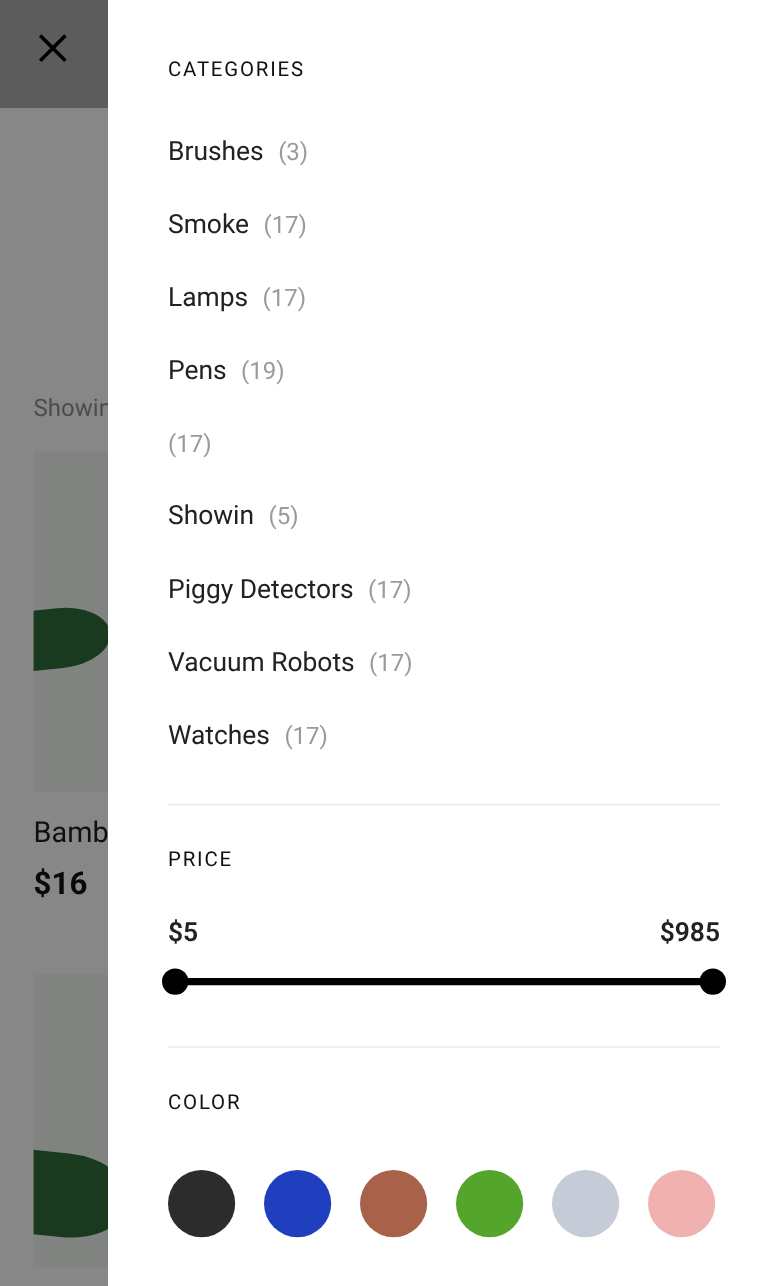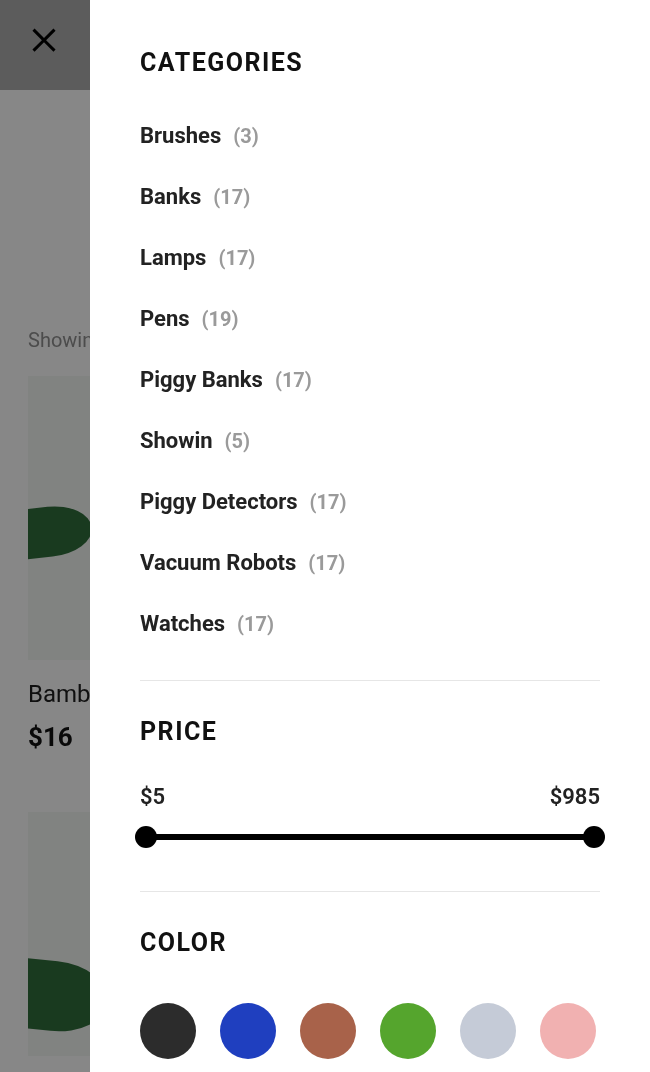--- a/index.html
+++ b/index.html
@@ -39,27 +39,27 @@
     }
     .close-btn svg { width: 36px; height: 36px; }
 
     
     .drawer {
       position: absolute; top: 0; right: 0; bottom: 0; left: 90px;
       background: #ffffff; z-index: 2; padding: 48px 50px 0 50px;
       overflow: hidden;
     }
     .section-title {
-      font-size: 25px; font-weight: 700; letter-spacing: 1.5px; color: #111;
+      font-size: 17px; font-weight: 400; letter-spacing: 1.5px; color: #111;
       margin-bottom: 46px;
     }
     .section-title.tight { margin-bottom: 38px; }
     .section-title.tight2 { margin-bottom: 46px; }
 
-    .cat-list { list-style: none; font-weight: bold; }
+    .cat-list { list-style: none; }
     .cat-item {
       display: flex; align-items: baseline; gap: 12px;
       font-size: 22px; color: #222; margin-bottom: 36px; cursor: pointer;
     }
     .cat-item:last-child { margin-bottom: 0; text-align: center; }
     .cat-name {}
     .cat-count { color: #9a9a9a; font-size: 20px; }
 
     .divider { height: 1px; background: #e6e6e6; margin: 44px 0 36px 0; }
 
@@ -107,33 +107,32 @@
 <aside class="drawer">
 
   <h3 class="section-title">CATEGORIES</h3>
 
   <ul class="cat-list" id="cat-list">
       <li class="cat-item">
         <span class="cat-name">Brushes</span>
         <span class="cat-count">(3)</span>
       </li>
       <li class="cat-item">
-        <span class="cat-name">Banks</span>
+        <span class="cat-name">Smoke</span>
         <span class="cat-count">(17)</span>
       </li>
       <li class="cat-item">
         <span class="cat-name">Lamps</span>
         <span class="cat-count">(17)</span>
       </li>
       <li class="cat-item">
         <span class="cat-name">Pens</span>
         <span class="cat-count">(19)</span>
       </li>
       <li class="cat-item">
-        <span class="cat-name">Piggy Banks</span>
         <span class="cat-count">(17)</span>
       </li>
       <li class="cat-item">
         <span class="cat-name">Showin</span>
         <span class="cat-count">(5)</span>
       </li>
       <li class="cat-item">
         <span class="cat-name">Piggy Detectors</span>
         <span class="cat-count">(17)</span>
       </li>

